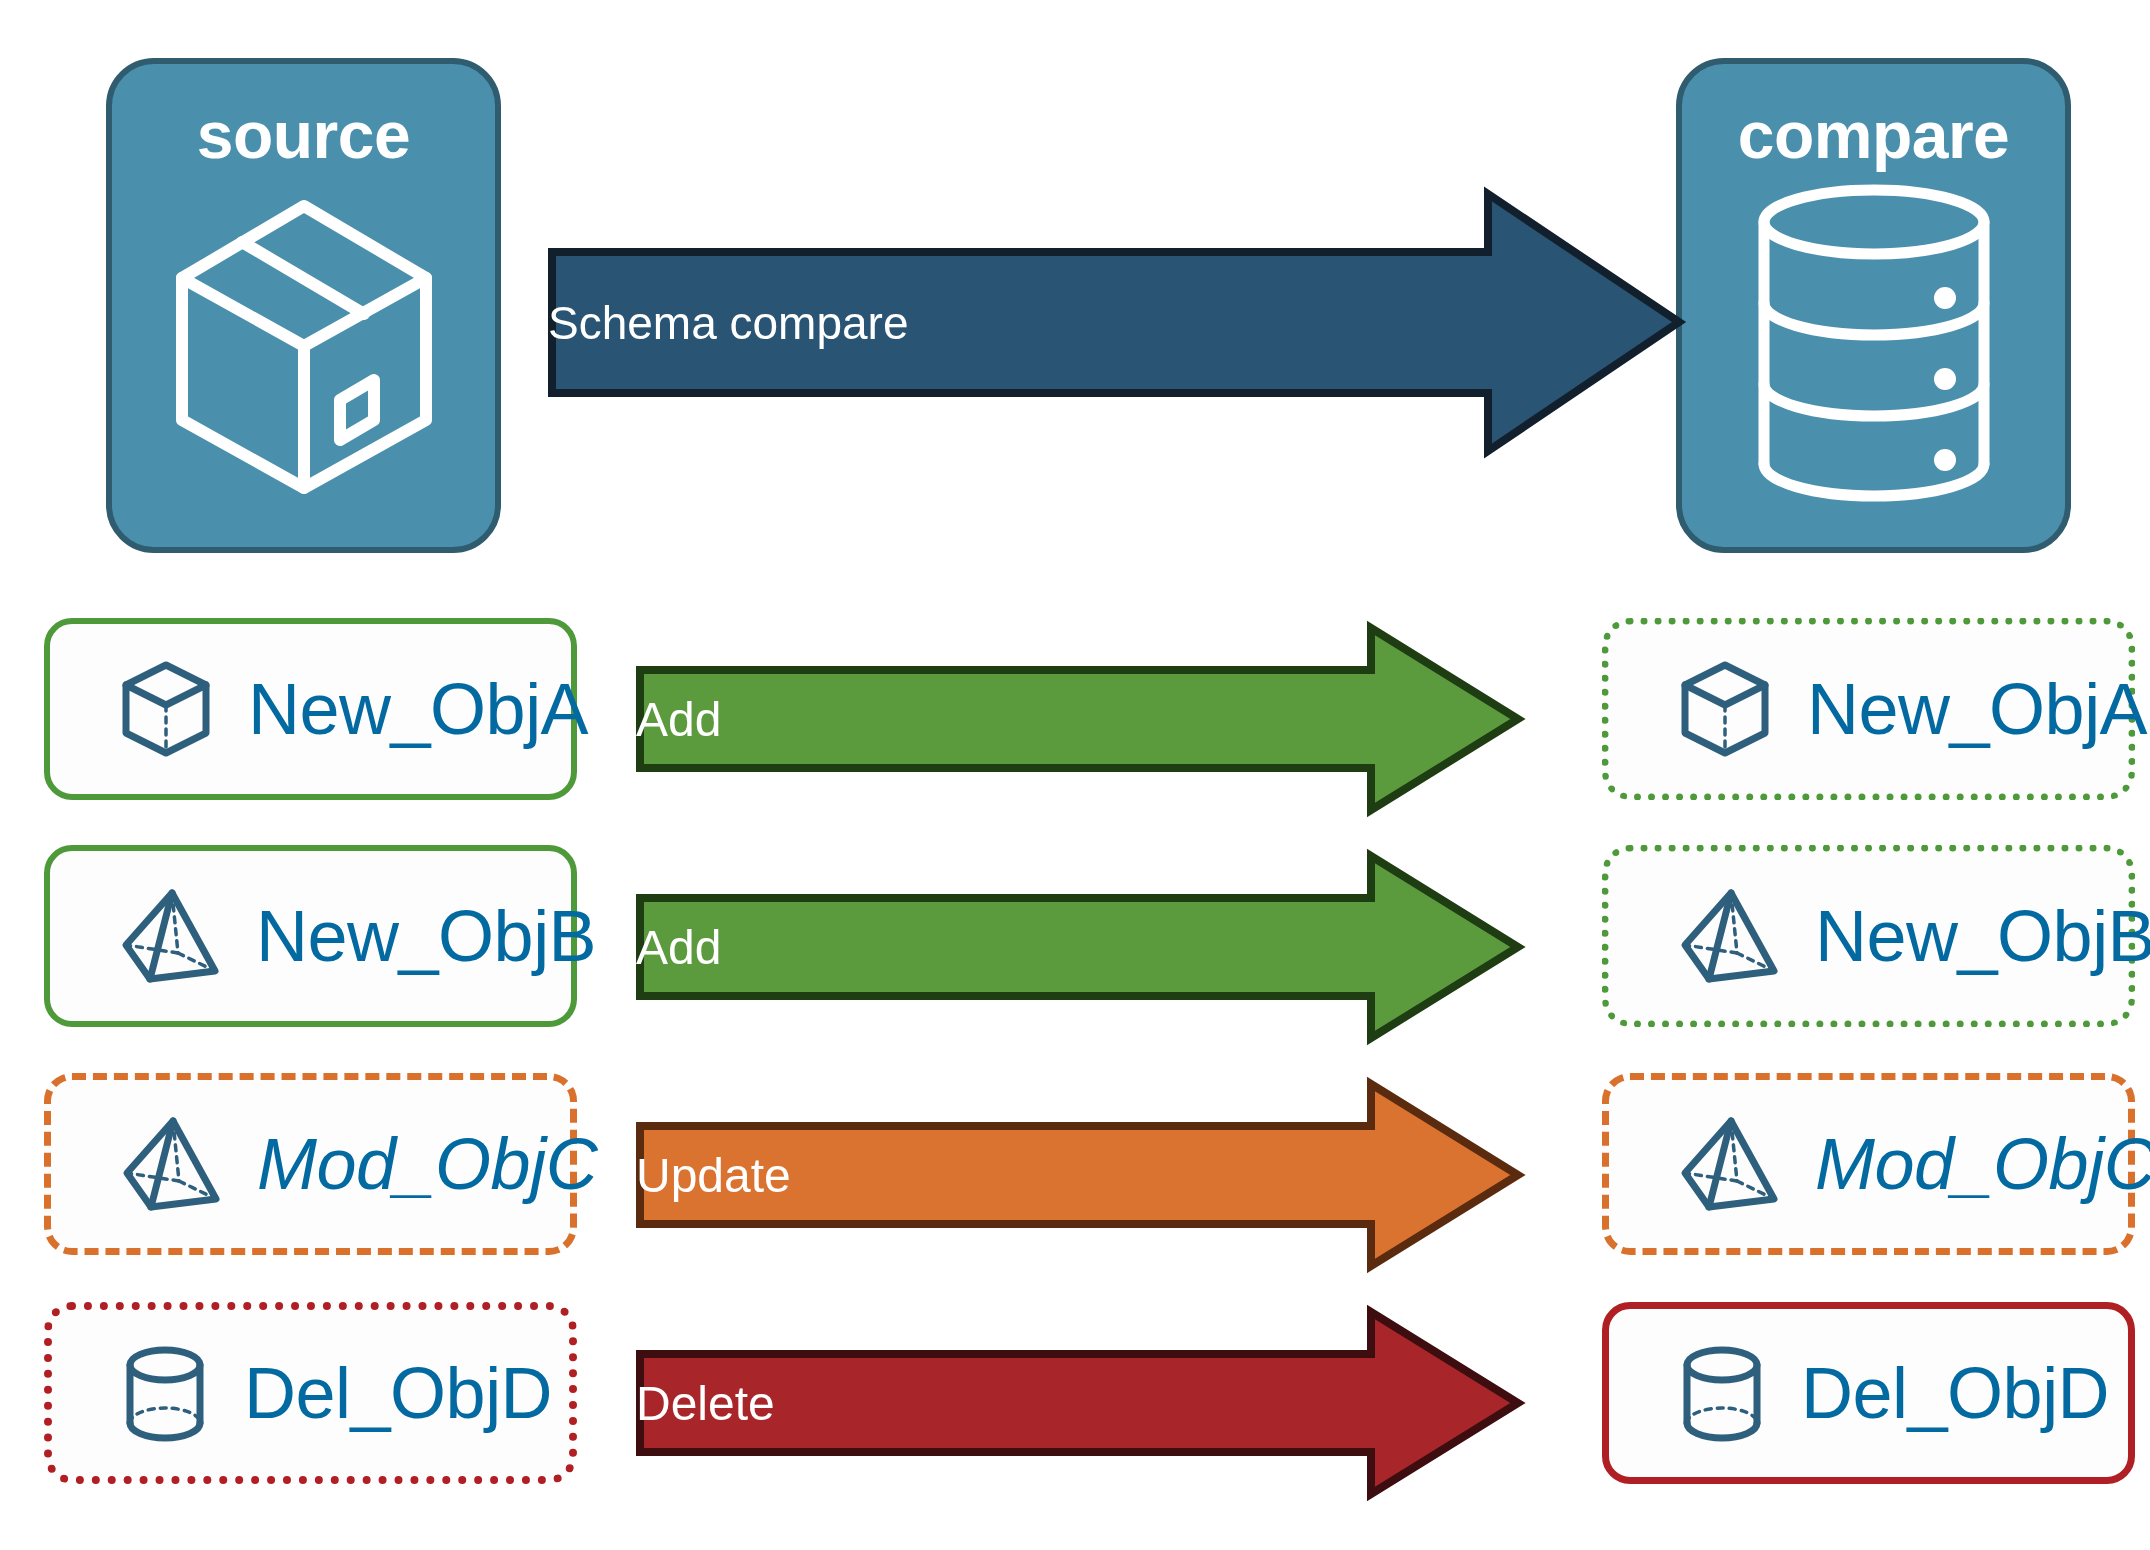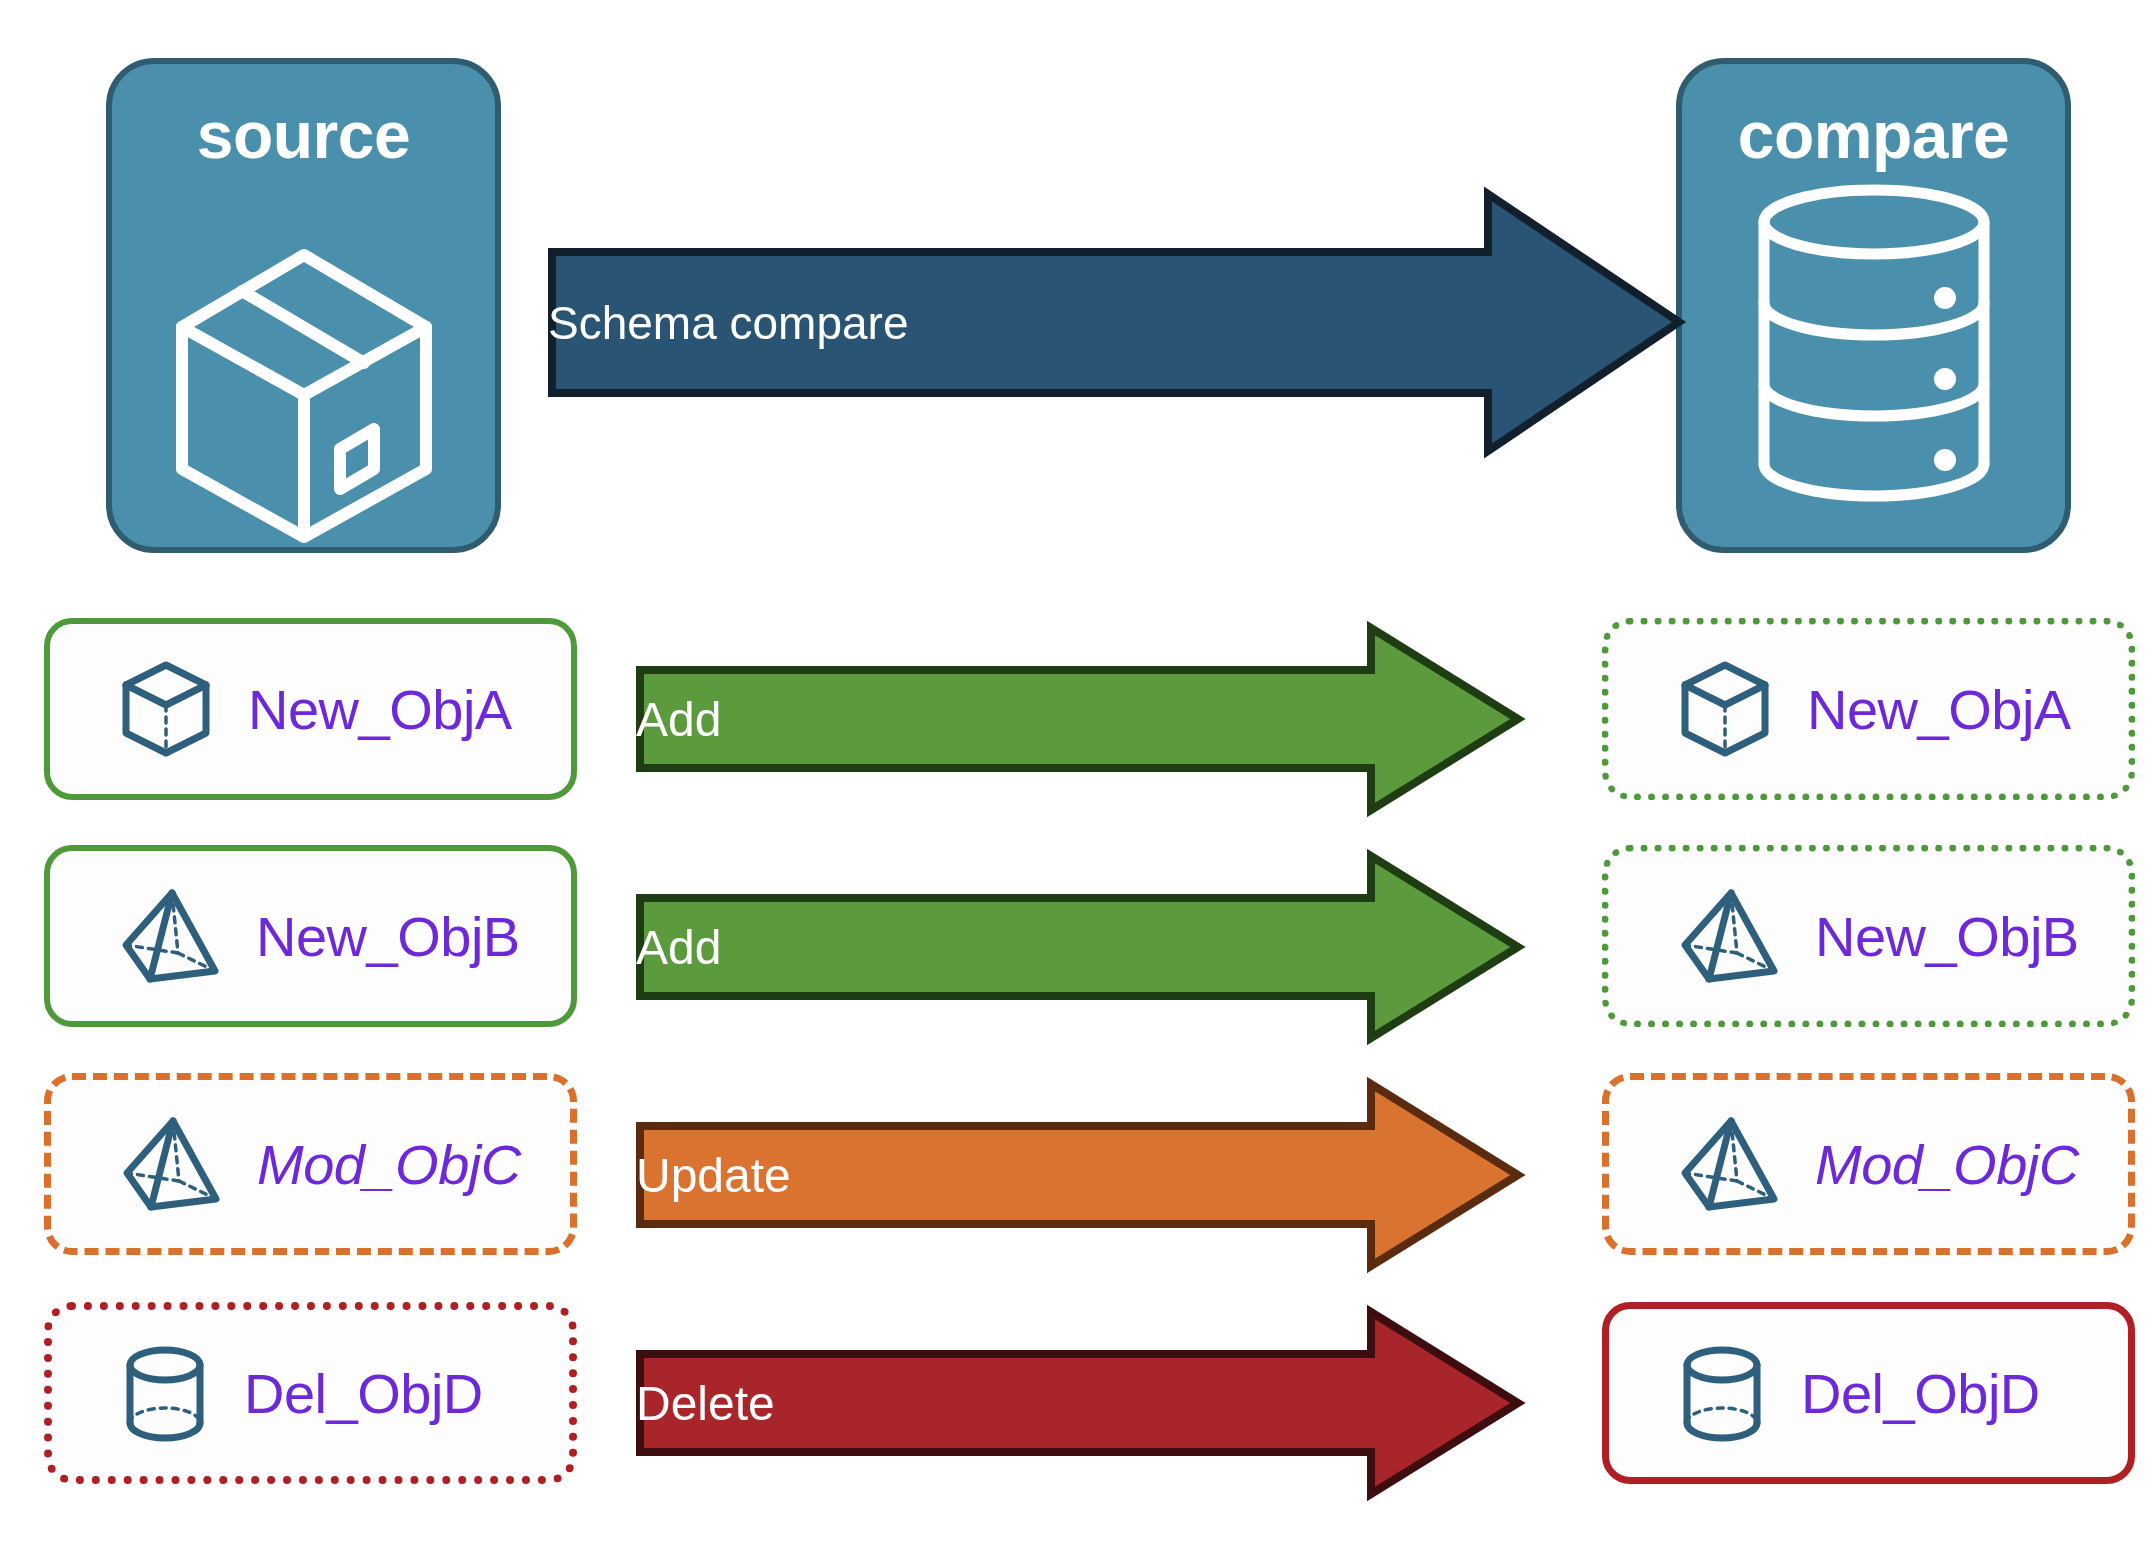--- a/index.html
+++ b/index.html
@@ -35,21 +35,21 @@
   .endpoint-label {
     font-size: 66px;
     font-weight: bold;
     color: #ffffff;
     letter-spacing: -0.5px;
     line-height: 1;
   }
   .endpoint-icon {
     margin-top: 20px;
   }
-  #source-card { left: 106px; top: 58px; justify-content: space-between; }
+  #source-card { left: 106px; top: 58px; }
   #target-card { left: 1676px; top: 58px; }
 
   
   #schema-arrow {
     position: absolute;
     left: 548px;
     top: 190px;
     width: 1135px;
     height: 265px;
   }
@@ -77,22 +77,22 @@
     border-radius: 28px;
     box-sizing: border-box;
     display: flex;
     align-items: center;
     padding-left: 70px;
     gap: 36px;
   }
   .obj-card.left { left: 44px; }
   .obj-card.right { left: 1602px; }
   .obj-label {
-    font-size: 56px;
-    color: #6d28d9;
+    font-size: 72px;
+    color: #0369a1;
     white-space: nowrap;
     letter-spacing: -0.5px;
   }
 
   
   .bd-green-solid  { border: 6px solid #4e9a3a; }
   .bd-green-dotted { border: 7px dotted #4e9a3a; }
   .bd-orange-dashed{ border: 7px dashed #d9702b; font-style: italic; }
   .bd-red-dotted   { border: 8px dotted #b01f24; }
   .bd-red-solid    { border: 7px solid #b01f24; }

